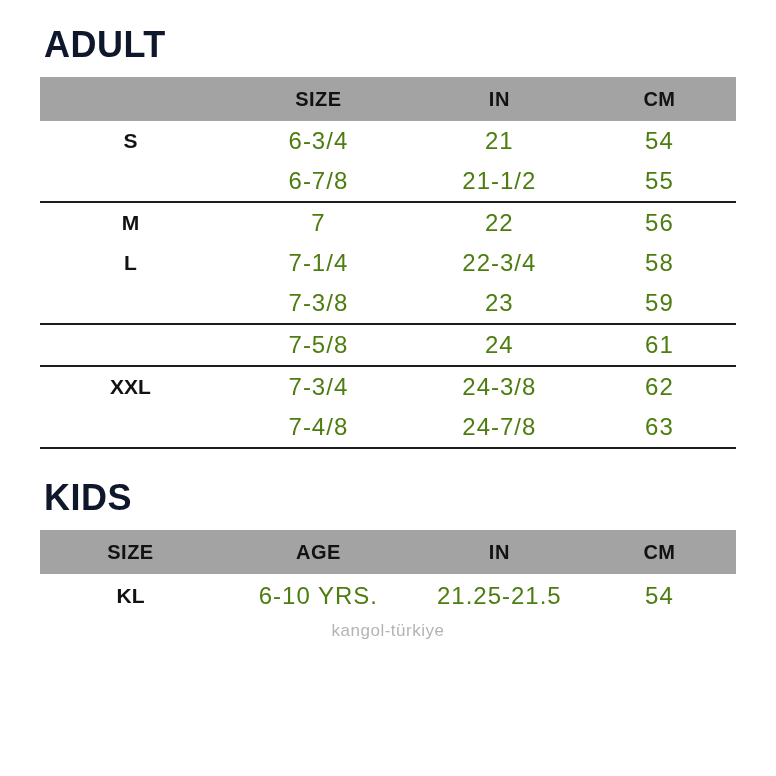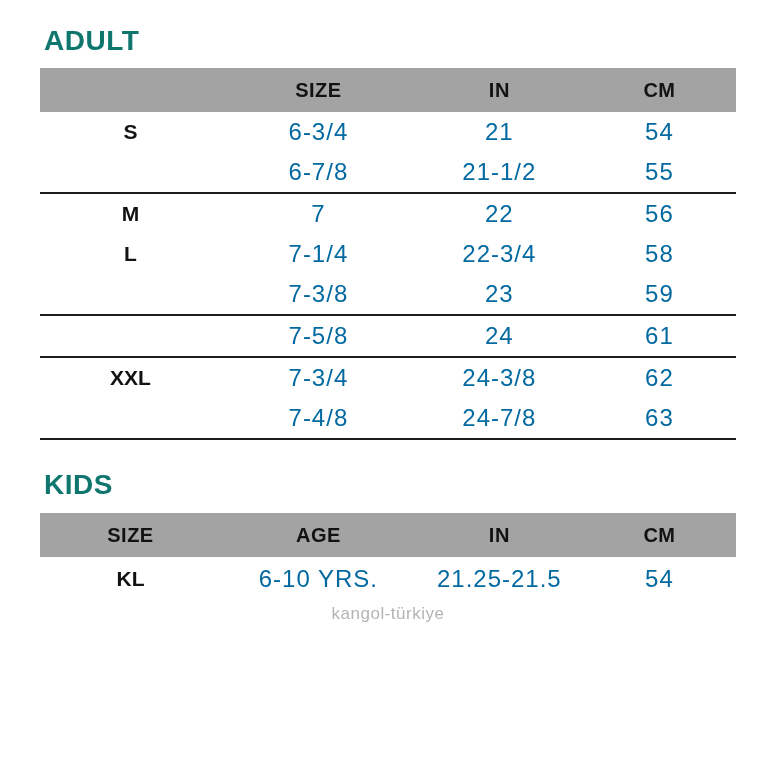--- a/index.html
+++ b/index.html
@@ -6,23 +6,23 @@
   html, body {
     margin: 0; padding: 0;
     width: 776px; height: 776px;
     background: #ffffff;
     font-family: "Liberation Sans", sans-serif;
     overflow: hidden;
   }
   .page { padding: 26px 40px 0 40px; }
 
   .section-heading {
-    font-size: 28px;
+    font-size: 36px;
     font-weight: 800;
-    color: #0f766e;
+    color: #0f172a;
     letter-spacing: 0.5px;
     margin: 0 0 13px 4px;
     line-height: 1.05;
   }
   .kids-gap { margin-top: 30px; }
 
   table.size-table {
     width: 696px;
     border-collapse: collapse;
     table-layout: fixed;
@@ -47,21 +47,21 @@
     font-size: 21px;
     font-weight: 800;
     color: #121212;
     text-align: center;
     padding: 8px 0;
     line-height: 24px;
   }
   tbody td {
     font-size: 24px;
     font-weight: 400;
-    color: #0369a1;
+    color: #4d7c0f;
     letter-spacing: 1px;
     text-align: center;
     padding: 8px 0;
     line-height: 24px;
     margin-top: 16px;
   }
   .adult-table tbody tr { height: 40px; }
   .kids-table tbody tr { height: 44px; }
   .kids-table tbody td, .kids-table tbody th.row-label { padding: 10px 0; }
 

